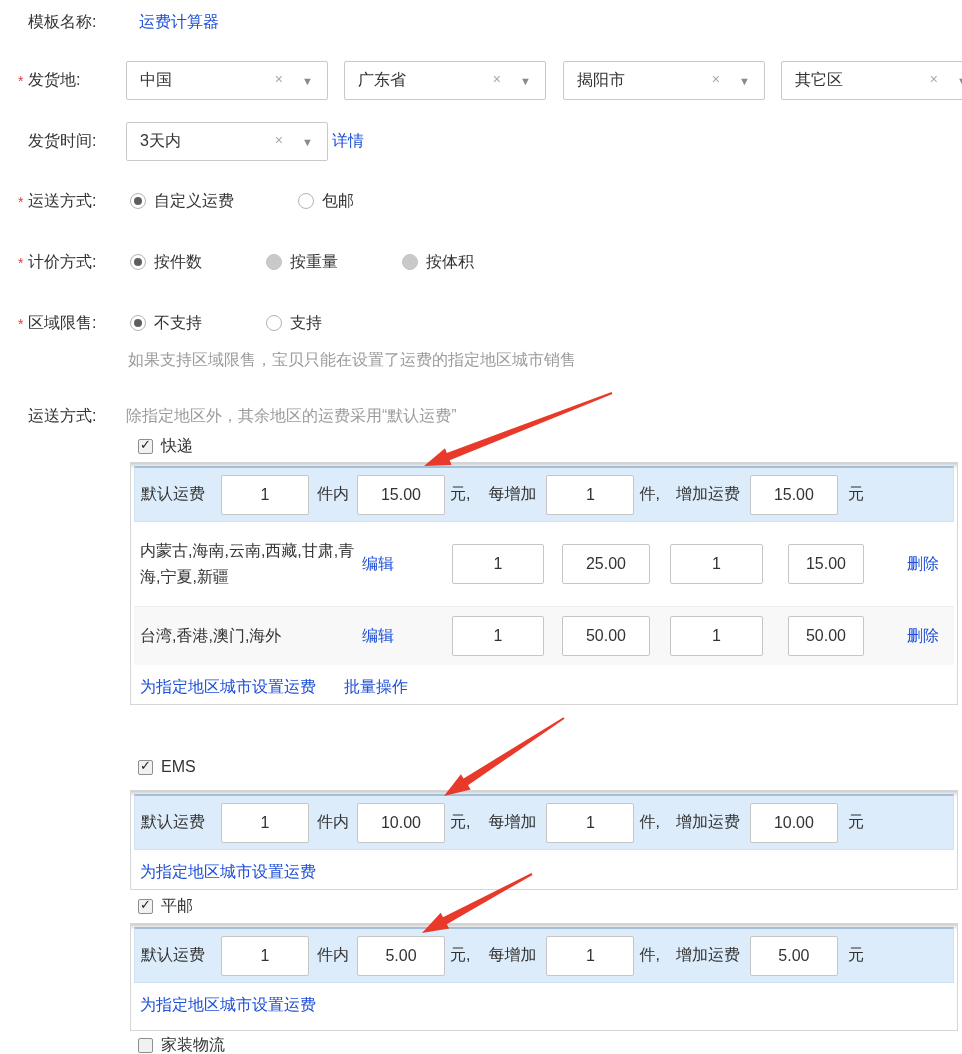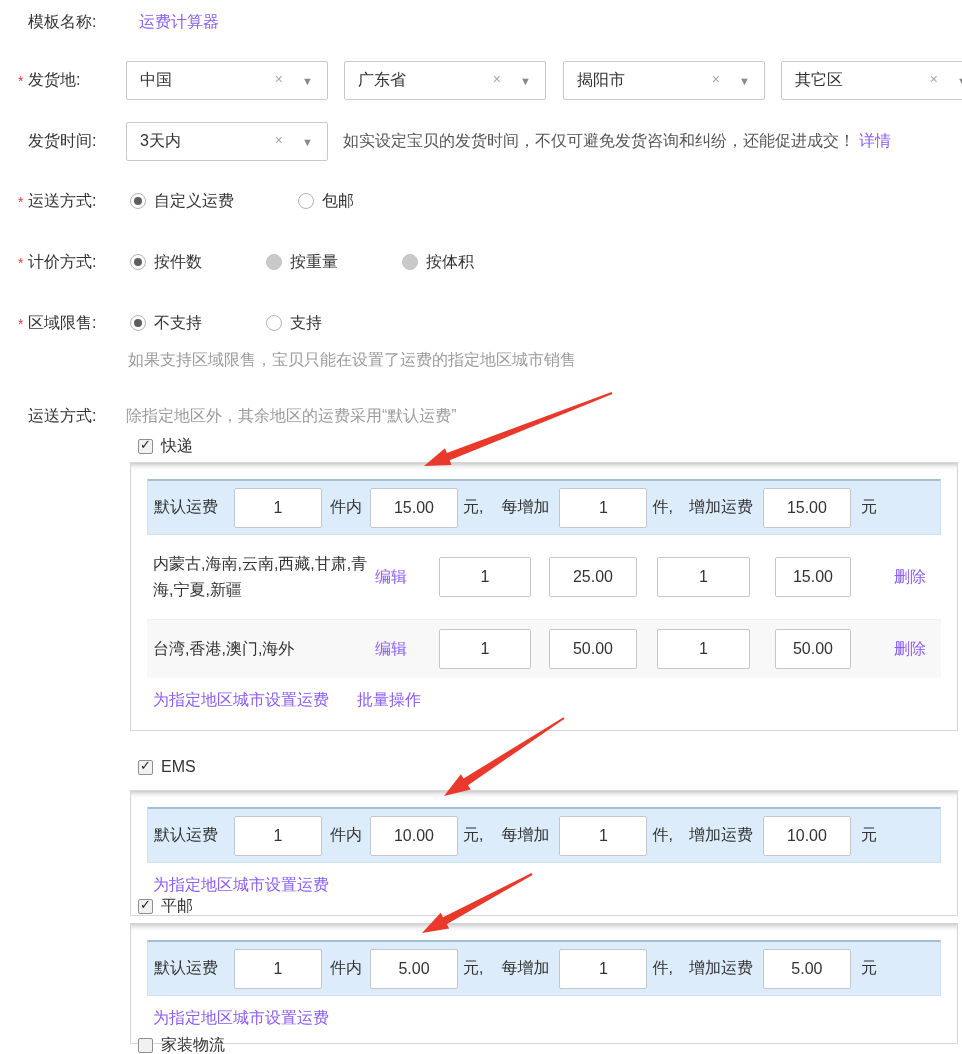--- a/index.html
+++ b/index.html
@@ -1,37 +1,37 @@
 <!DOCTYPE html>
 <html><head>
 <meta charset="utf-8">
 <style>
   html,body{margin:0;padding:0;background:#fff;}
   body{font-family:"Liberation Sans","DejaVu Sans",sans-serif;color:#333;}
   .screen{position:relative;width:962px;height:1054px;overflow:hidden;font-size:16px;background:#fff;}
-  a{color:#8b5cf6;text-decoration:none;cursor:pointer;}
+  a{color:#1d4ed8;text-decoration:none;cursor:pointer;}
   .frow{position:absolute;left:0;display:flex;align-items:center;}
   .flabel{width:98px;padding-left:28px;flex:none;position:relative;color:#333;white-space:nowrap;}
   .star{position:absolute;left:18px;top:3px;color:#e4393c;font-size:14px;}
   .tbox{box-sizing:border-box;height:41px;border:1px solid #c9c9c9;border-radius:2px;background:#fff;display:flex;align-items:center;}
   .name-input{width:420px;padding-left:13px;}
   .select{box-sizing:border-box;position:relative;width:202px;height:39px;border:1px solid #c9c9c9;border-radius:2px;background:#fff;display:flex;align-items:center;padding-left:13px;}
   .clear-x{position:absolute;right:44px;top:10px;color:#a8a8a8;font-size:14px;line-height:1;}
   .caret{position:absolute;right:14px;top:14px;color:#8a8a8a;font-size:11px;line-height:1;}
   .tip{color:#9b9b9b;}
   .tip-dark{color:#555;}
   .opt{display:flex;align-items:center;margin-right:64px;}
   .radio{width:16px;height:16px;border-radius:50%;border:1px solid #b3b3b3;background:#fff;margin-right:8px;flex:none;position:relative;box-sizing:border-box;}
   .radio.st-selected::after{content:"";position:absolute;left:3px;top:3px;width:8px;height:8px;border-radius:50%;background:#5e5e5e;}
   .radio.st-disabled{background:#c9c9c9;border-color:#c2c2c2;}
   .cb{width:15px;height:15px;box-sizing:border-box;border:1px solid #8f8f8f;border-radius:2px;background:#f1f1f1;display:inline-flex;align-items:center;justify-content:center;font-size:13px;font-weight:bold;color:#1d1d1d;flex:none;margin-right:8px;}
   .cb .mark{display:none;margin-top:-3px;}
   .cb.st-true .mark{display:block;}
   .mrow{position:absolute;left:138px;display:flex;align-items:center;height:18px;}
-  .panel{position:absolute;left:130px;width:828px;box-sizing:border-box;border:1px solid #d6d6d6;background:#fff;box-shadow:inset 0 7px 7px -7px rgba(0,0,0,.4);padding:16px;}
+  .panel{position:absolute;left:130px;width:828px;box-sizing:border-box;border:1px solid #d6d6d6;background:#fff;box-shadow:inset 0 7px 7px -7px rgba(0,0,0,.4);padding:3px;}
   .feerow{box-sizing:border-box;background:#ddecfa;border:1px solid #cfe0f0;border-top:2px solid #a3bed6;height:56px;display:flex;align-items:center;padding-left:6px;white-space:nowrap;}
   .box{box-sizing:border-box;height:40px;background:#fff;border:1px solid #c6c6c6;border-radius:2px;display:flex;align-items:center;justify-content:center;flex:none;}
   .bq{width:88px;} .bf{width:88px;}
   .thead{display:flex;align-items:center;height:38px;border-bottom:1px solid #e2e2e2;font-weight:bold;padding-left:6px;}
   .trow{display:flex;align-items:center;padding-left:6px;border-bottom:1px solid #ededed;}
   .trow.r1{height:84px;}
   .trow.r2{height:58px;background:#f8f8f8;border-bottom:none;}
   .c-region{flex:1;display:flex;align-items:center;min-width:0;}
   .region-text{width:216px;margin-right:6px;line-height:26px;}
   .c2{width:92px;margin-right:26px;display:flex;justify-content:center;}
@@ -80,21 +80,20 @@
     </div>
   </div>
 
   <div class="frow" style="top:122px;height:39px;">
     <div class="flabel">发货时间:</div>
     <div class="select">
       <span>3天内</span>
       <span class="clear-x">×</span>
       <span class="caret">▼</span>
     </div>
-    <span class="tip-dark" style="margin-left:15px;">如实设定宝贝的发货时间，不仅可避免发货咨询和纠纷，还能促进成交！</span>
     <a style="margin-left:4px;">详情</a>
   </div>
 
   <div class="frow" style="top:191px;height:20px;">
     <div class="flabel">
       <span class="star">*</span>
       <span>运送方式:</span>
     </div>
     <span style="width:4px;"></span>
     <label class="opt">

